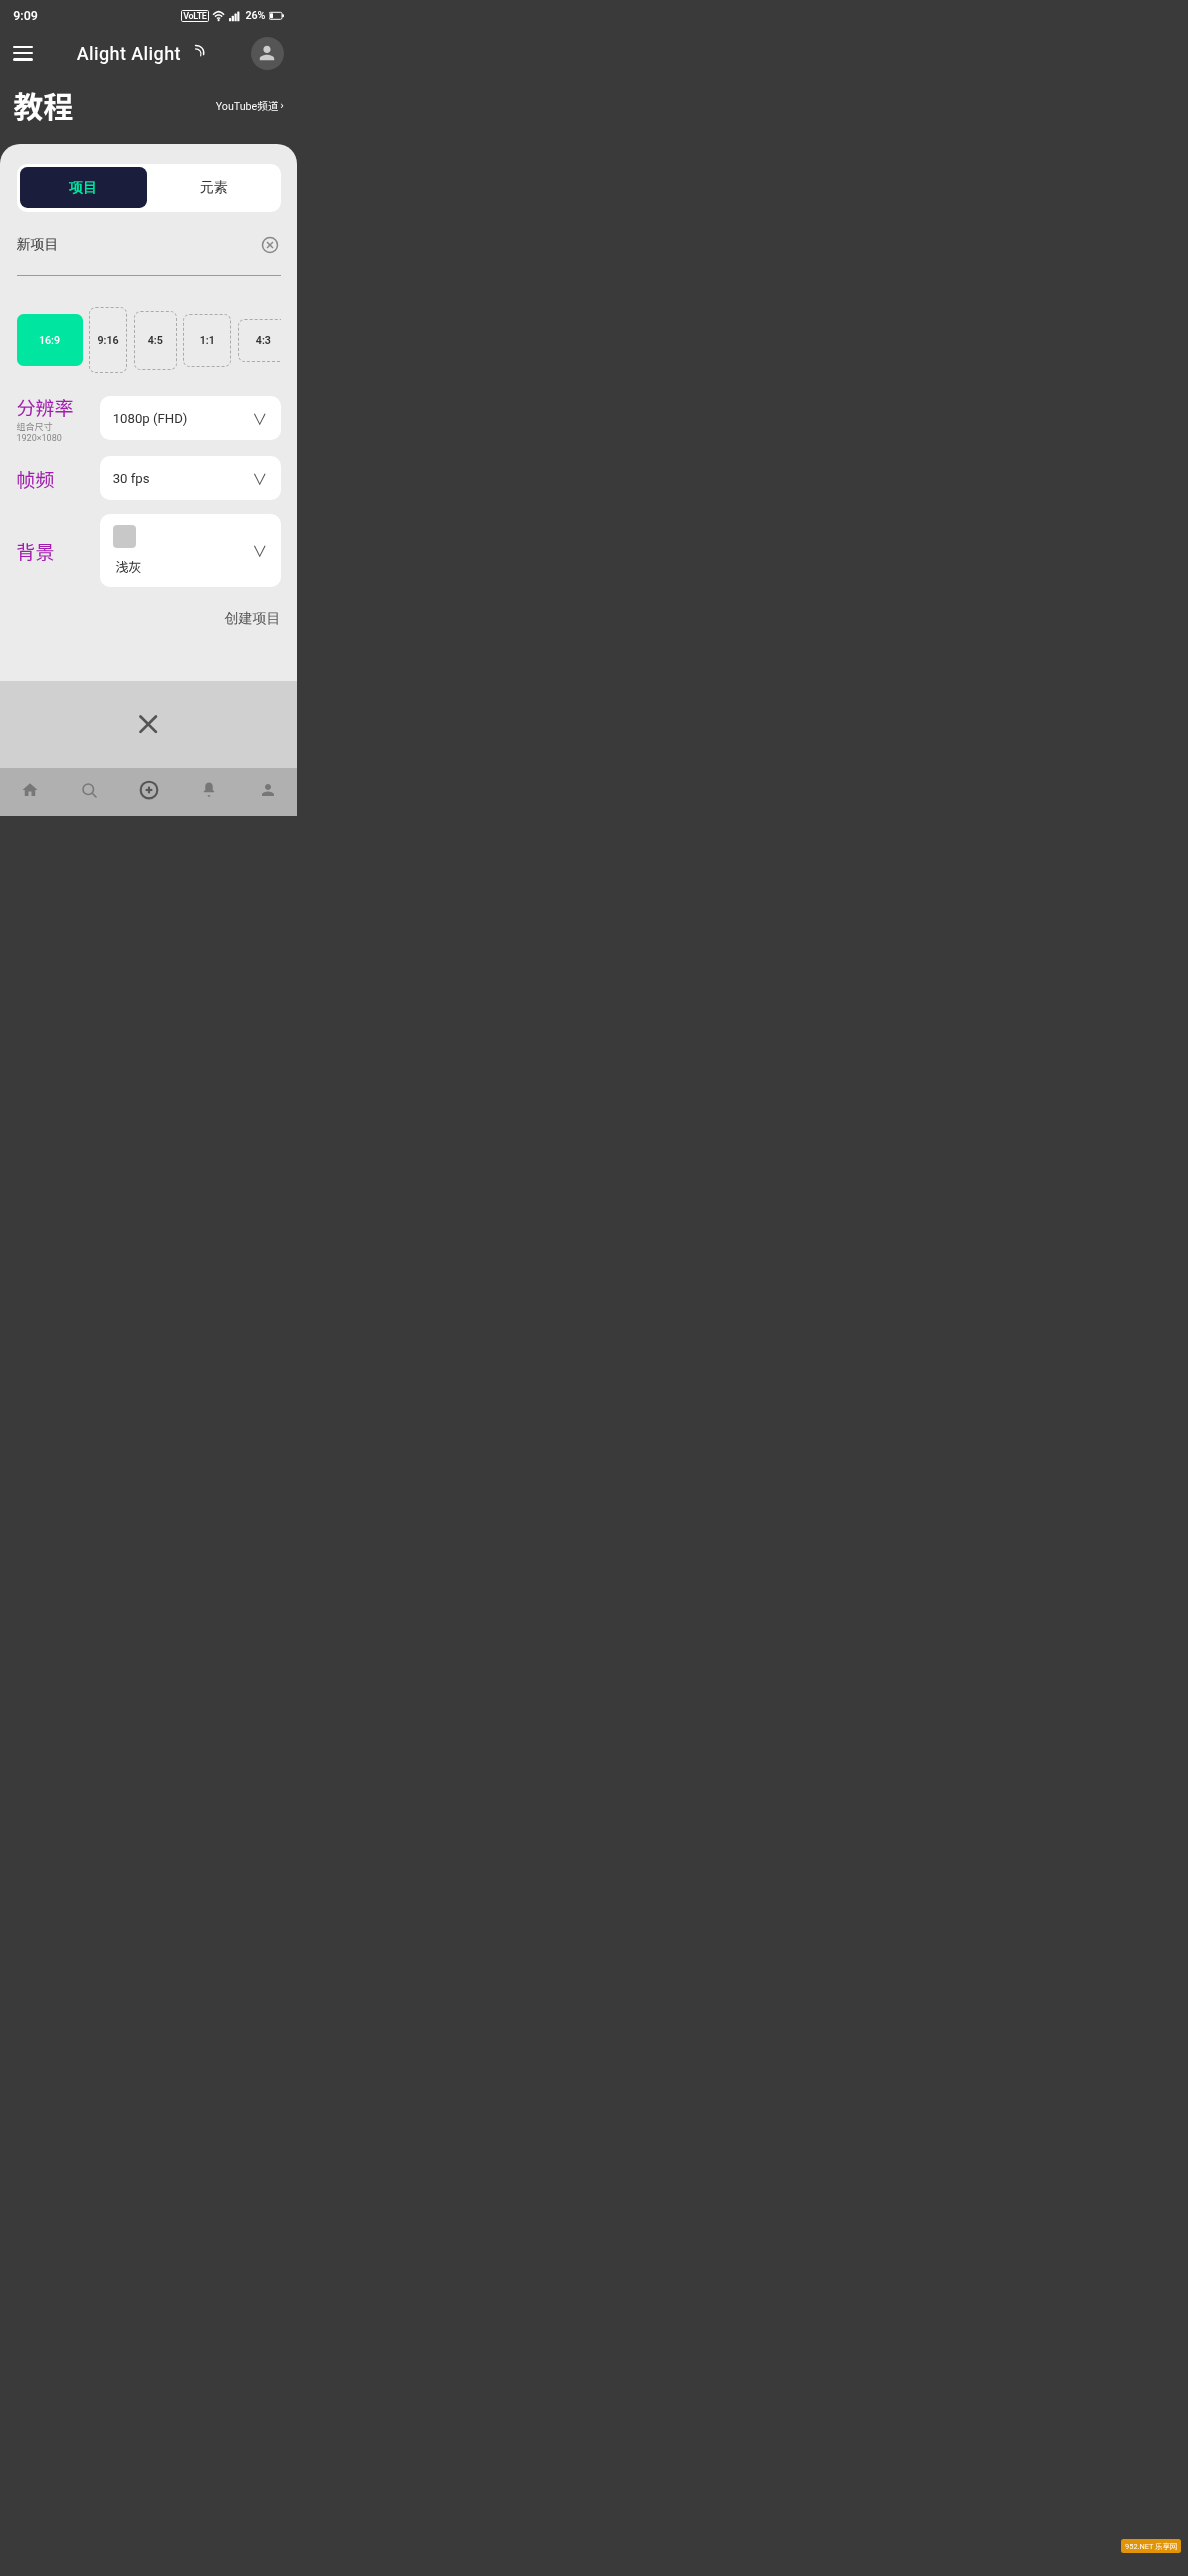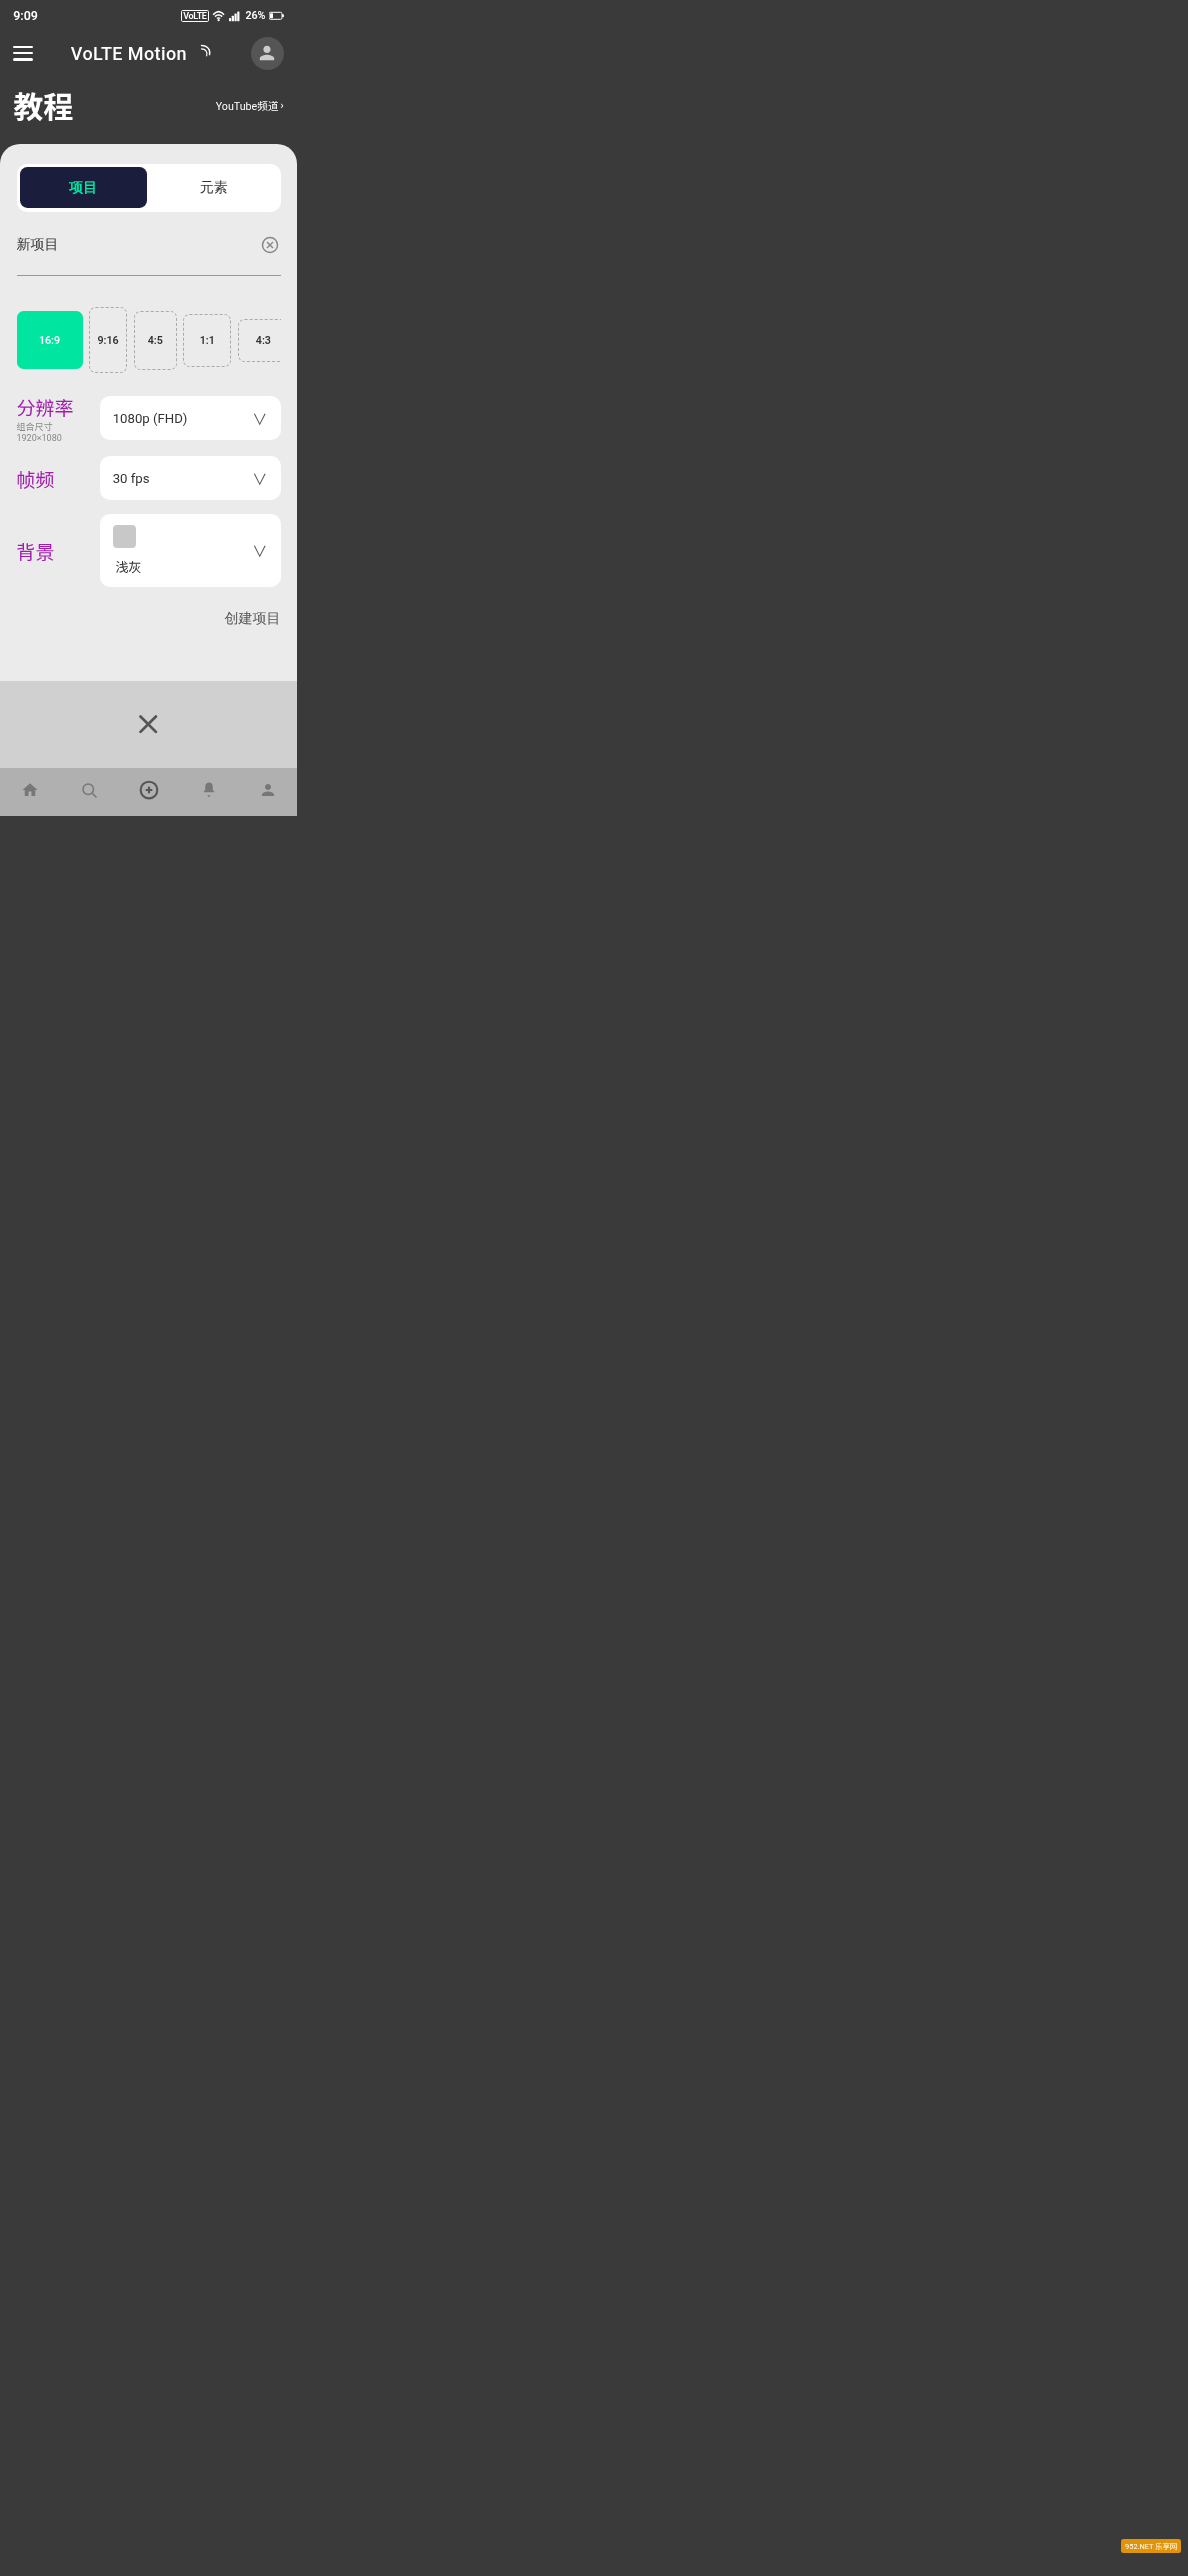--- a/index.html
+++ b/index.html
@@ -193,21 +193,21 @@
     
     .ratio-row {
       display: flex;
       align-items: center;
       gap: 6.6px;
       margin-bottom: 20px;
       overflow-x: auto;
     }
     .ratio-btn {
       min-width: 53px;
-      height: 58px;
+      height: 52px;
       display: flex;
       align-items: center;
       justify-content: center;
       font-size: 10.7px;
       font-weight: 600;
       border-radius: 6.6px;
       cursor: pointer;
       flex-shrink: 0;
     }
     .ratio-btn.selected {
@@ -377,21 +377,21 @@
   </div>
 </div>
 
 <div class="top-nav">
   <div class="hamburger-icon">
     <span></span>
     <span></span>
     <span></span>
   </div>
   <div class="app-title-wrap">
-    <span class="app-title">VoLTE Motion</span>
+    <span class="app-title">Alight Alight</span>
 
     <svg width="23" height="23" viewBox="0 0 40 40" fill="none">
       <path d="M20 6 C30 6, 36 13, 34 22" stroke="white" stroke-width="2.5" fill="none" stroke-linecap="round"></path>
       <path d="M20 12 C27 12, 31 17, 29 24" stroke="white" stroke-width="2" fill="none" stroke-linecap="round"></path>
     </svg>
   </div>
   <div class="user-avatar">
     <svg viewBox="0 0 24 24">
       <path d="M12 12c2.7 0 4.8-2.1 4.8-4.8S14.7 2.4 12 2.4 7.2 4.5 7.2 7.2 9.3 12 12 12zm0 2.4c-3.2 0-9.6 1.6-9.6 4.8v2.4h19.2v-2.4c0-3.2-6.4-4.8-9.6-4.8z"></path>
     </svg>

